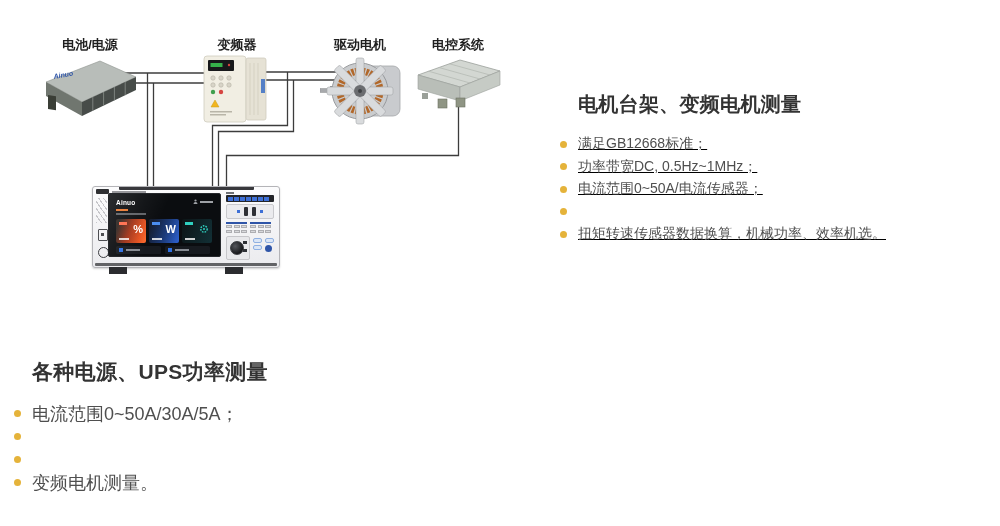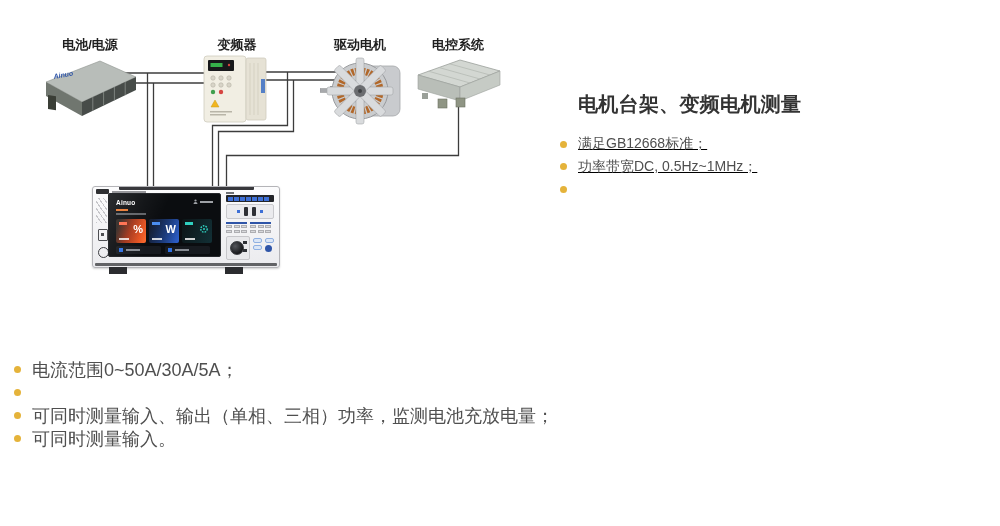--- a/index.html
+++ b/index.html
@@ -293,37 +293,45 @@
       <li>
           <span class="dot"></span>
           <span class="txt">满足GB12668标准；</span>
         </li>
       <li>
           <span class="dot"></span>
           <span class="txt">功率带宽DC, 0.5Hz~1MHz；</span>
         </li>
       <li>
           <span class="dot"></span>
+          <span class="txt">电流范围0~50A/电流传感器；</span>
+        </li>
+      <li>
+          <span class="dot"></span>
+        </li>
+      <li>
+          <span class="dot"></span>
+          <span class="txt">扭矩转速传感器数据换算，机械功率、效率机选。</span>
         </li>
     </ul>
   </section>
 
   <section class="feature feature-bottom">
+    <h2>各种电源、UPS功率测量</h2>
     <ul class="features">
       <li>
           <span class="dot"></span>
           <span class="txt">电流范围0~50A/30A/5A；</span>
         </li>
       <li>
           <span class="dot"></span>
         </li>
       <li>
           <span class="dot"></span>
-          <span class="txt">可同时测量输入、输出（单相、三相）功率，监测电池充放电量；</span>
-        </li>
-      <li>
-          <span class="dot"></span>
-          <span class="txt">可同时测量输入。</span>
+        </li>
+      <li>
+          <span class="dot"></span>
+          <span class="txt">变频电机测量。</span>
         </li>
     </ul>
   </section>
 
 </div>
 
 </body></html>

